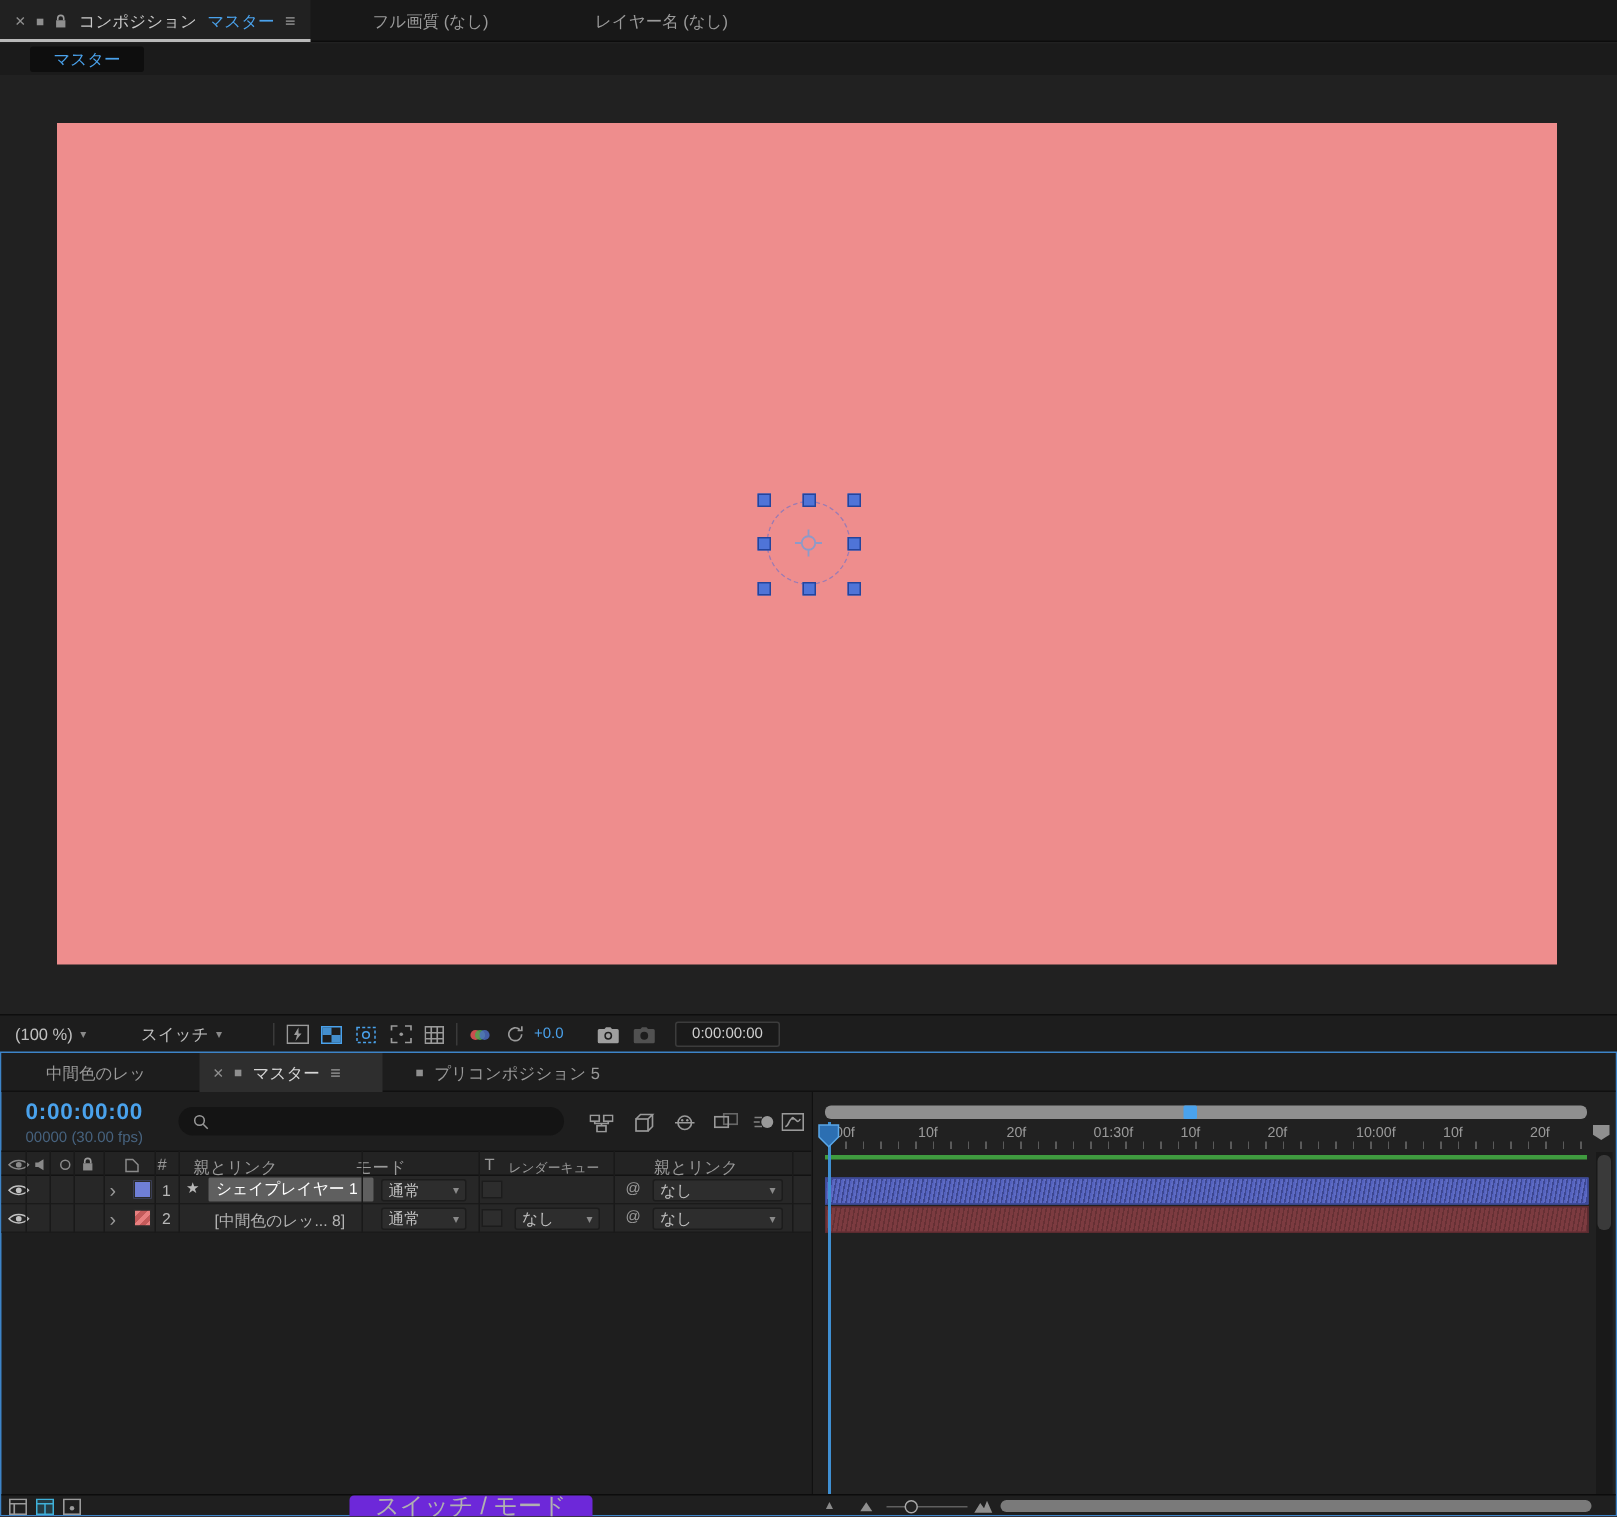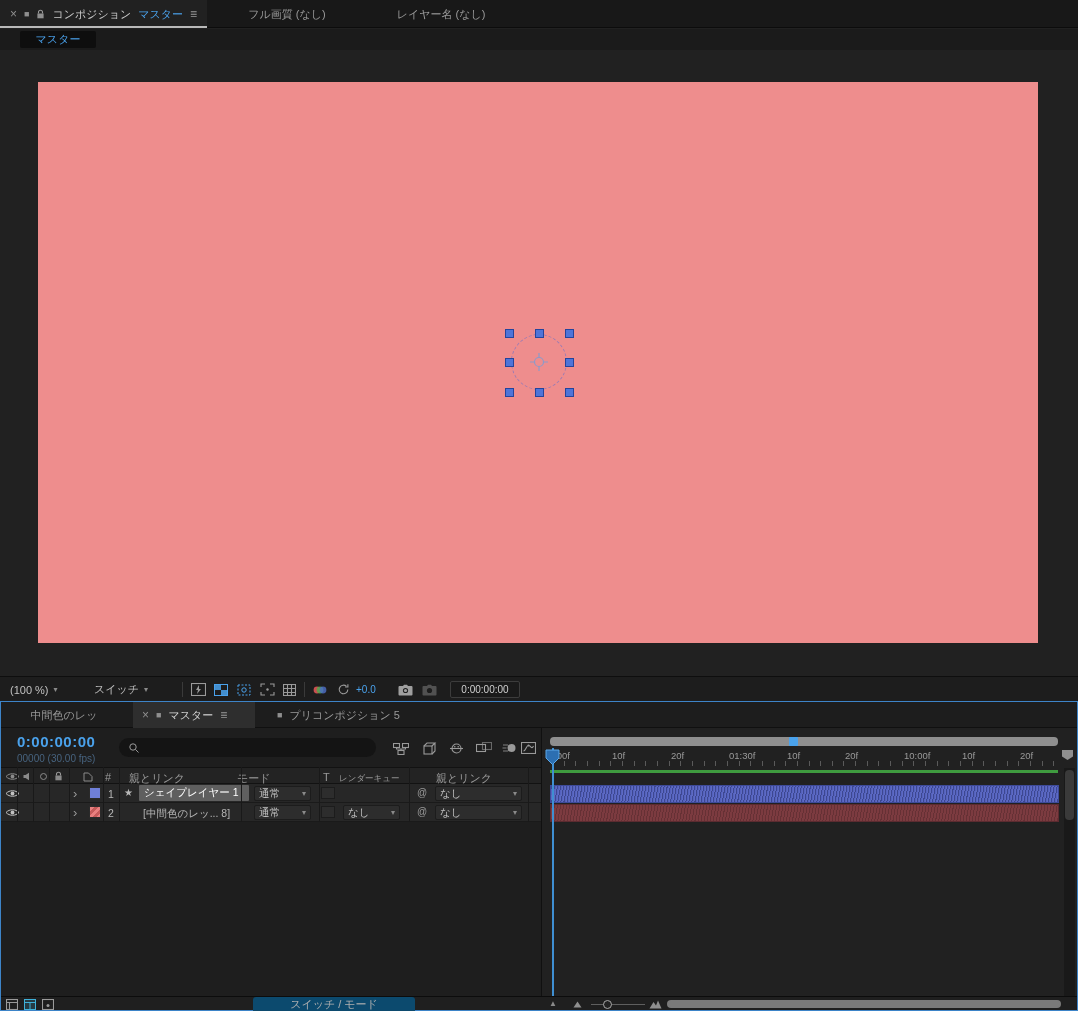--- a/index.html
+++ b/index.html
@@ -354,21 +354,21 @@
       </svg>
       <svg class="abs" width="12" height="11" viewBox="0 0 12 11" style="left:23px;top:2px">
         <rect x="0.5" y="0.5" width="11" height="10" fill="rgba(63,176,216,.2)" stroke="#3fb0d8"></rect>
           <path d="M0.5 3.5 h11 M6 3.5 V10.5" stroke="#3fb0d8" fill="none"></path>
       </svg>
       <svg class="abs" width="12" height="11" viewBox="0 0 12 11" style="left:41px;top:2px">
         <rect x="0.5" y="0.5" width="11" height="10" class="s"></rect>
           <circle cx="6" cy="6.5" r="1.5" fill="#9a9a9a"></circle>
       </svg>
 
-      <div class="abs ctr" style="left:252px;top:0;width:162px;height:14px;background:#0c4a6e;border-radius:3px 3px 0 0;font-size:11px;color:#b0b0b0">
+      <div class="abs ctr" style="left:232px;top:0;width:162px;height:14px;background:#6d28d9;border-radius:3px 3px 0 0;font-size:16px;color:#b0b0b0">
         <span class="nw">スイッチ / モード</span>
       </div>
 
       <span class="abs glyph" style="left:548px;top:3px;font-size:8px;color:#8a8a8a">▲</span>
       <svg class="abs" width="9" height="8" viewBox="0 0 9 8" style="left:572px;top:3px">
         <path d="M0.5 7.5 L4.5 1.5 L8.5 7.5 Z" fill="#8f8f8f"></path>
       </svg>
       <div class="abs" style="left:590px;top:7px;width:54px;height:1px;background:#5f5f5f"></div>
       <div class="abs" style="left:602px;top:3px;width:9px;height:9px;border:1px solid #a8a8a8;border-radius:50%;background:#222"></div>
       <svg class="abs" width="13" height="10" viewBox="0 0 13 10" style="left:648px;top:2px">

